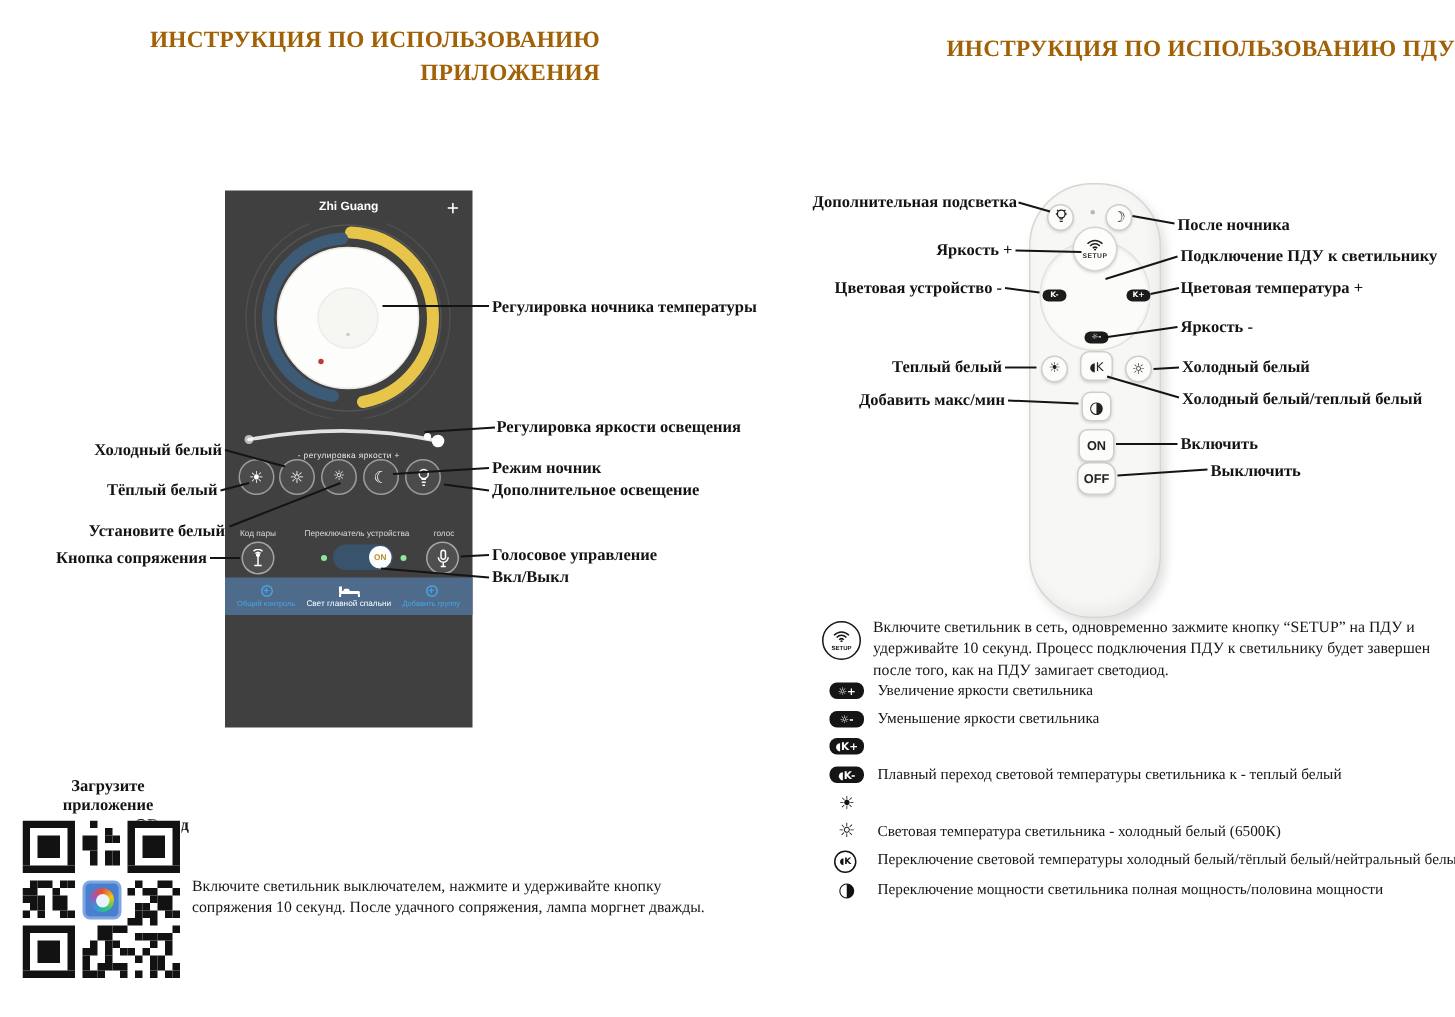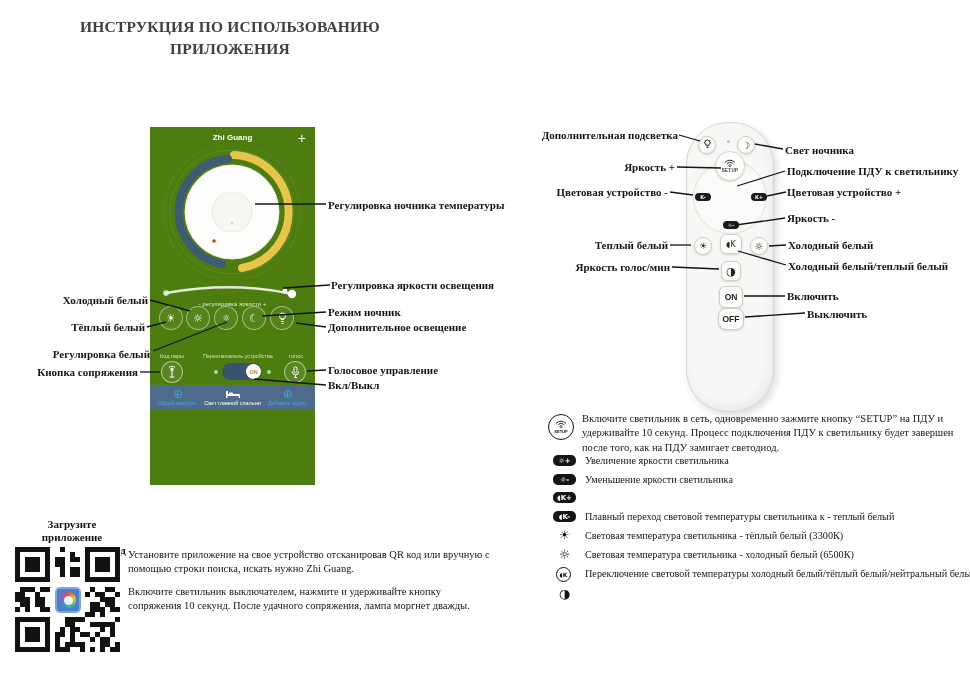--- a/index.html
+++ b/index.html
@@ -1,23 +1,23 @@
 <!DOCTYPE html>
 <html><head>
 <meta charset="utf-8">
 <style>
   html,body{margin:0;padding:0;background:#fff;}
   .canvas{position:relative;width:970px;height:678px;background:#ffffff;overflow:hidden;
           font-family:"Liberation Serif",serif;color:#111;}
   svg.lines{position:absolute;left:0;top:0;z-index:5;pointer-events:none;}
-  .title{position:absolute;font:700 15.5px/1.45 "Liberation Serif",serif;text-align:center;color:#404040;letter-spacing:.2px;}
+  .title{position:absolute;font:700 15.5px/1.45 "Liberation Serif",serif;text-align:right;color:#a16207;letter-spacing:.2px;}
   .co{position:absolute;font:700 11px "Liberation Serif",serif;white-space:nowrap;color:#141414;z-index:6;}
   .para{position:absolute;font:400 10.5px/1.38 "Liberation Serif",serif;color:#161616;}
   
-  .phone{position:absolute;left:150px;top:127px;width:165px;height:358px;background:#4d7c0f;z-index:4;
+  .phone{position:absolute;left:150px;top:127px;width:165px;height:358px;background:#404040;z-index:4;
          font-family:"Liberation Sans",sans-serif;}
   .ph-header{position:absolute;left:0;top:0;width:100%;height:22px;}
   .ph-title{position:absolute;left:0;width:100%;top:6px;text-align:center;font:700 8px "Liberation Sans",sans-serif;color:#fff;}
   .ph-plus{position:absolute;right:9px;top:3px;font:400 14px "Liberation Sans",sans-serif;color:#fff;}
   .ph-svg{position:absolute;left:0;}
   .ph-slider-label{position:absolute;left:0;top:174px;width:100%;text-align:center;
                    font:400 5.5px "Liberation Sans",sans-serif;color:rgba(255,255,255,.9);letter-spacing:.3px;}
   .ph-ico{position:absolute;top:179px;width:24px;height:24px;border-radius:50%;
           border:1px solid rgba(255,255,255,.45);background:rgba(255,255,255,.06);
           display:flex;align-items:center;justify-content:center;color:#fff;
@@ -106,20 +106,21 @@
         <line x1="769" y1="246" x2="786" y2="245"></line>
       <line x1="738" y1="251" x2="786" y2="265"></line>
         <line x1="744" y1="296" x2="785" y2="296"></line>
       <line x1="745" y1="317" x2="805" y2="313"></line>
     </g>
   </svg>
 
   <div class="title" style="left:60px;top:16px;width:340px">
     <span>ИНСТРУКЦИЯ ПО ИСПОЛЬЗОВАНИЮ</span><br><span>ПРИЛОЖЕНИЯ</span>
   </div>
+  <div class="title" style="left:550px;top:22px;width:420px">ИНСТРУКЦИЯ ПО ИСПОЛЬЗОВАНИЮ ПДУ</div>
 
   <div class="phone">
     <div class="ph-header">
       <span class="ph-title">Zhi Guang</span>
       <span class="ph-plus">+</span>
     </div>
 
     <svg class="ph-svg" style="top:22px" width="165" height="130">
       <circle cx="82" cy="63" r="62" fill="none" stroke="rgba(255,255,255,.10)" stroke-width="1"></circle>
       <circle cx="82" cy="63" r="68" fill="none" stroke="rgba(255,255,255,.08)" stroke-width="1"></circle>
@@ -198,21 +199,21 @@
       </div>
       <div class="tab">
         <span class="tab-plus">+</span>
         <span class="lbl" style="color:#4aa4e0">Добавить группу</span>
       </div>
     </div>
   </div>
 
   <div class="co" style="right:822px;top:294px;text-align:right">Холодный белый</div>
   <div class="co" style="right:825px;top:321px;text-align:center">Тёплый белый</div>
-  <div class="co" style="right:820px;top:348px;text-align:right">Регулировка белый</div>
+  <div class="co" style="right:820px;top:348px;text-align:right">Установите белый</div>
   <div class="co" style="right:832px;top:366px;text-align:left">Кнопка сопряжения</div>
   <div class="co" style="left:328px;top:199px">Регулировка ночника температуры</div>
   <div class="co" style="left:331px;top:279px">Регулировка яркости освещения</div>
   <div class="co" style="left:328px;top:306px">Режим ночник</div>
   <div class="co" style="left:328px;top:321px">Дополнительное освещение</div>
   <div class="co" style="left:328px;top:364px">Голосовое управление</div>
   <div class="co" style="left:328px;top:379px">Вкл/Выкл</div>
 
   <div class="remote">
     <span class="rbtn" style="left:11px;top:13px;width:18px;height:18px">
@@ -249,24 +250,24 @@
 
     <span class="rsq" style="left:34px;top:138px;width:20px;height:20px;font-size:11px">◑</span>
     <span class="rsq" style="left:32px;top:163px;width:24px;height:22px;font:700 8.5px 'Liberation Sans',sans-serif">ON</span>
     <span class="rsq" style="left:31px;top:185px;width:26px;height:22px;border-radius:8px;font:700 8.5px 'Liberation Sans',sans-serif">OFF</span>
   </div>
 
   <div class="co" style="right:292px;top:129px;text-align:right">Дополнительная подсветка</div>
   <div class="co" style="right:295px;top:161px;text-align:right">Яркость +</div>
   <div class="co" style="right:302px;top:186px;text-align:right">Цветовая устройство -</div>
   <div class="co" style="right:302px;top:239px;text-align:right">Теплый белый</div>
-  <div class="co" style="right:300px;top:261px;text-align:right">Яркость голос/мин</div>
-  <div class="co" style="left:785px;top:144px">Свет ночника</div>
+  <div class="co" style="right:300px;top:261px;text-align:right">Добавить макс/мин</div>
+  <div class="co" style="left:785px;top:144px">После ночника</div>
   <div class="co" style="left:787px;top:165px">Подключение ПДУ к светильнику</div>
-  <div class="co" style="left:787px;top:186px">Цветовая устройство +</div>
+  <div class="co" style="left:787px;top:186px">Цветовая температура +</div>
   <div class="co" style="left:787px;top:212px">Яркость -</div>
   <div class="co" style="left:788px;top:239px">Холодный белый</div>
   <div class="co" style="left:788px;top:260px">Холодный белый/теплый белый</div>
   <div class="co" style="left:787px;top:290px">Включить</div>
   <div class="co" style="left:807px;top:308px">Выключить</div>
 
   <div class="setup-circ">
     <svg width="12" height="8" viewBox="0 0 24 16">
       <g fill="none" stroke="#161616" stroke-width="2">
           <path d="M2 7 C8 1 16 1 22 7"></path>
@@ -280,26 +281,26 @@
   <div class="para" style="left:582px;top:412px;width:386px">Включите светильник в сеть, одновременно зажмите кнопку “SETUP” на ПДУ и удерживайте 10 секунд. Процесс подключения ПДУ к светильнику будет завершен после того, как на ПДУ замигает светодиод.</div>
 
   <span class="leg-pill" style="top:455px">☼+</span>
   <span class="leg-text" style="top:455px">Увеличение яркости светильника</span>
   <span class="leg-pill" style="top:474px">☼-</span>
   <span class="leg-text" style="top:474px">Уменьшение яркости светильника</span>
   <span class="leg-pill" style="top:492px">◖K+</span>
   <span class="leg-pill" style="top:511px">◖K-</span>
   <span class="leg-text" style="top:511px">Плавный переход световой температуры светильника к - теплый белый</span>
   <span class="leg-glyph" style="top:528px;font-size:12px">☀</span>
-  <span class="leg-text" style="top:530px">Световая температура светильника - тёплый белый (3300К)</span>
   <span class="leg-glyph" style="top:547px;font-size:13px">☼</span>
   <span class="leg-text" style="top:549px">Световая температура светильника - холодный белый (6500К)</span>
   <span class="leg-circ" style="top:567px">◖K</span>
   <span class="leg-text" style="top:568px">Переключение световой температуры холодный белый/тёплый белый/нейтральный белый</span>
   <span class="leg-glyph" style="top:586px;font-size:13px">◑</span>
+  <span class="leg-text" style="top:588px">Переключение мощности светильника полная мощность/половина мощности</span>
 
   <div class="qr-caption">
     <span>Загрузите приложение</span><br><span>отсканировав QR код</span>
   </div>
   <div class="qr-wrap">
     <svg id="qr" width="105" height="105">
         <rect x="0" y="0" width="35" height="5" fill="#121212"></rect>
         <rect x="0" y="30" width="35" height="5" fill="#121212"></rect>
         <rect x="0" y="5" width="5" height="25" fill="#121212"></rect>
         <rect x="30" y="5" width="5" height="25" fill="#121212"></rect>
@@ -417,16 +418,15 @@
         <rect x="95" y="100" width="5" height="5" fill="#121212"></rect>
         <rect x="100" y="100" width="5" height="5" fill="#121212"></rect>
       </svg>
     <div class="qr-app-icon">
       <span class="qr-app-ring">
           <i></i>
         </span>
     </div>
   </div>
 
-  <div class="para" style="left:128px;top:548px;width:362px">Установите приложение на свое устройство отсканировав QR код или вручную с помощью строки поиска, искать нужно Zhi Guang.</div>
   <div class="para" style="left:128px;top:585px;width:368px">Включите светильник выключателем, нажмите и удерживайте кнопку сопряжения 10 секунд. После удачного сопряжения, лампа моргнет дважды.</div>
 
 </div>
 
 </body></html>

